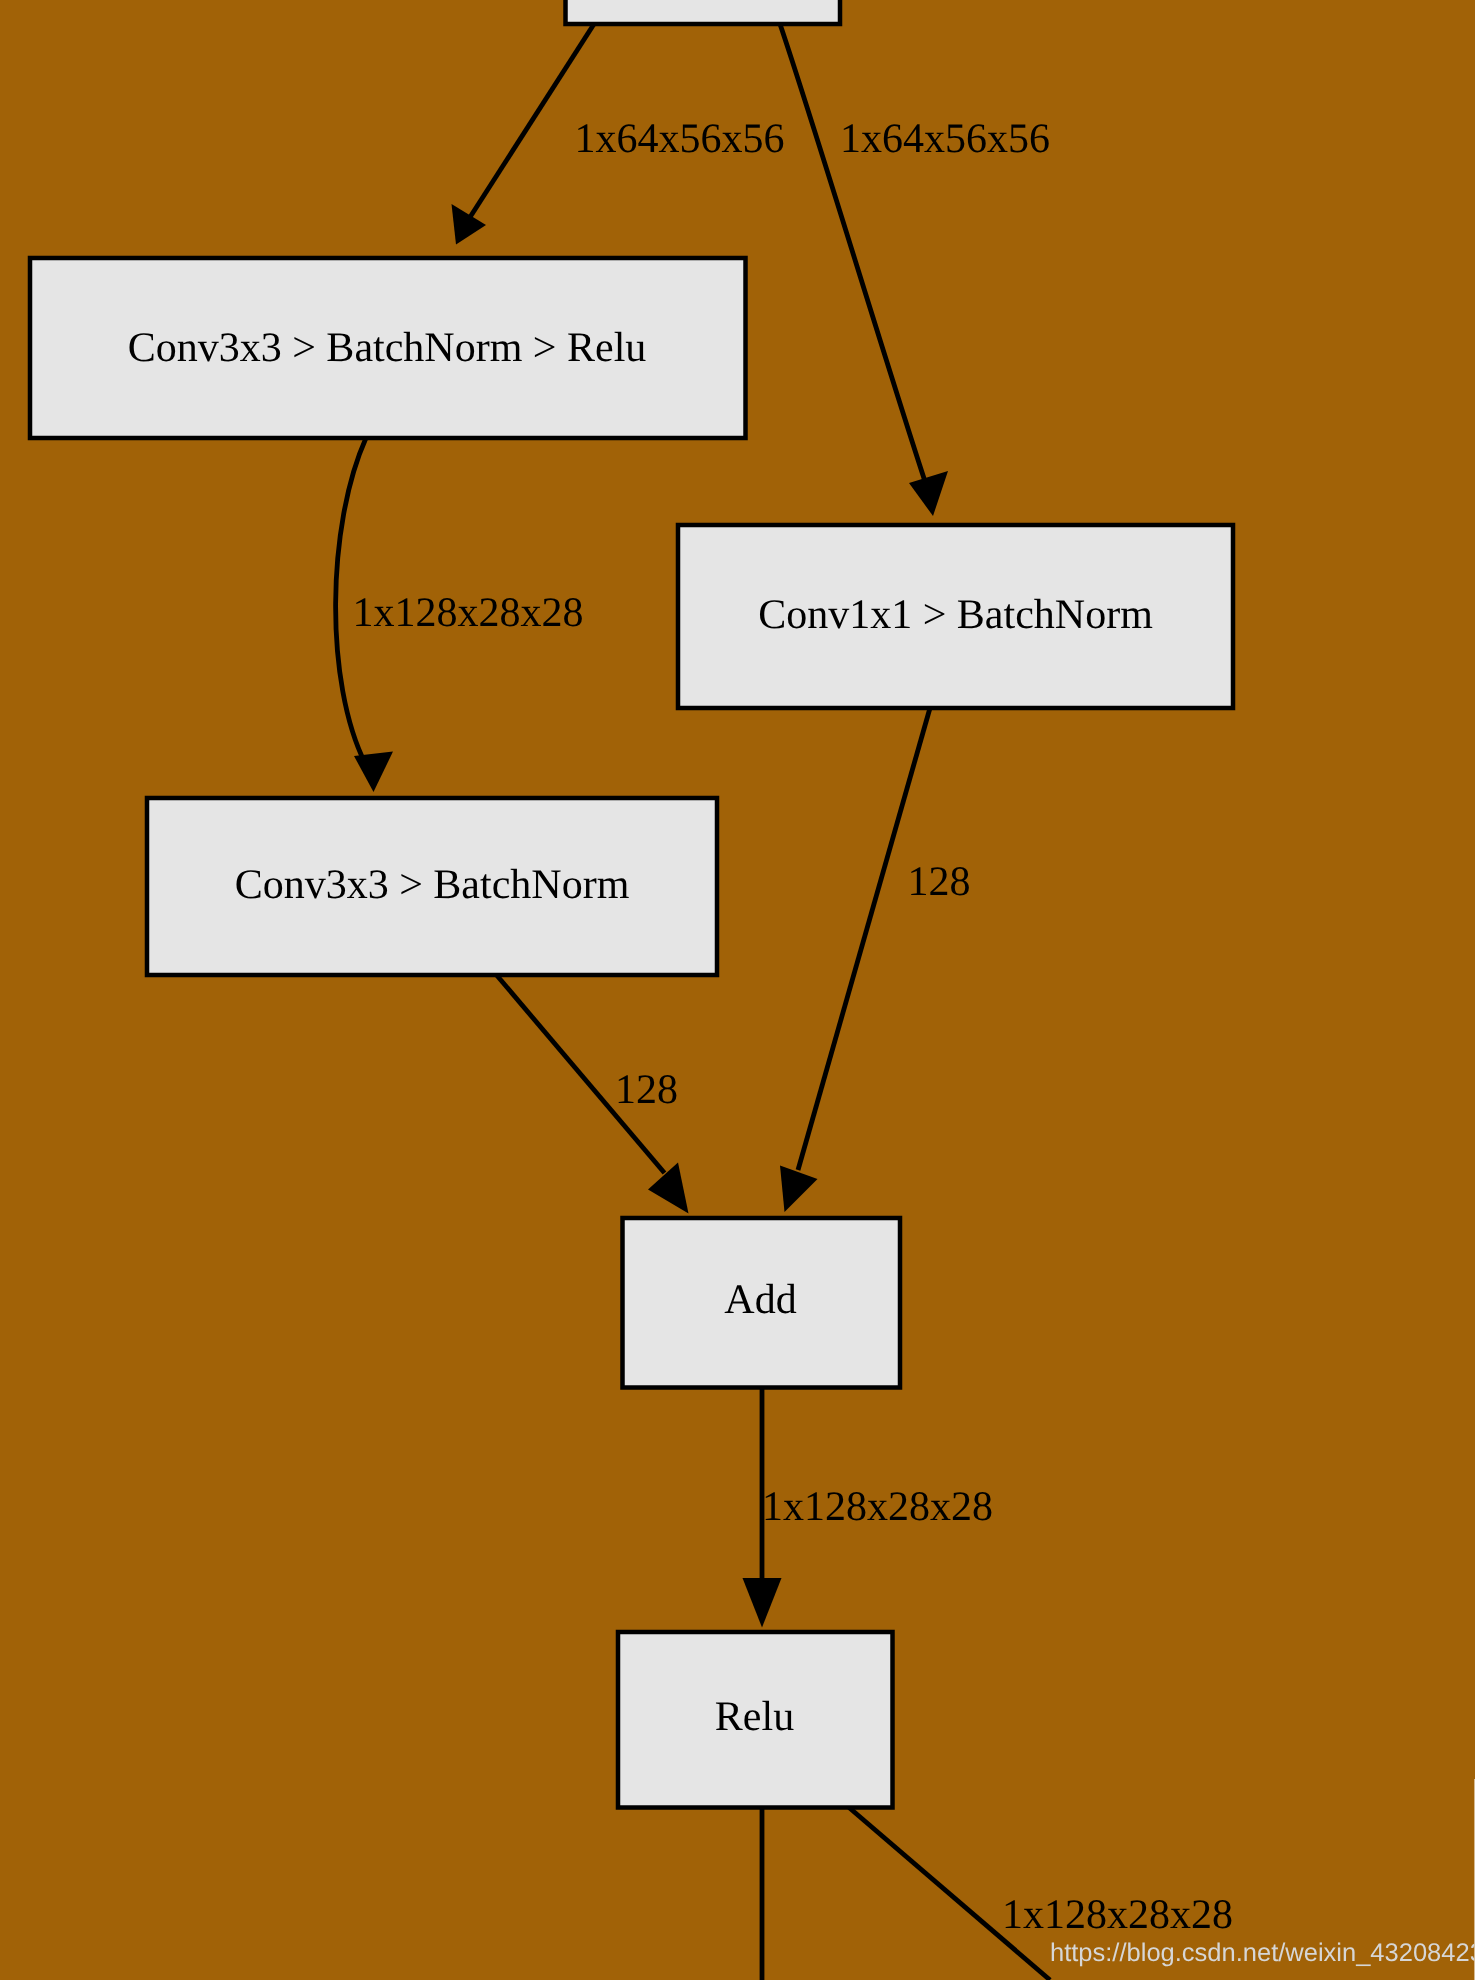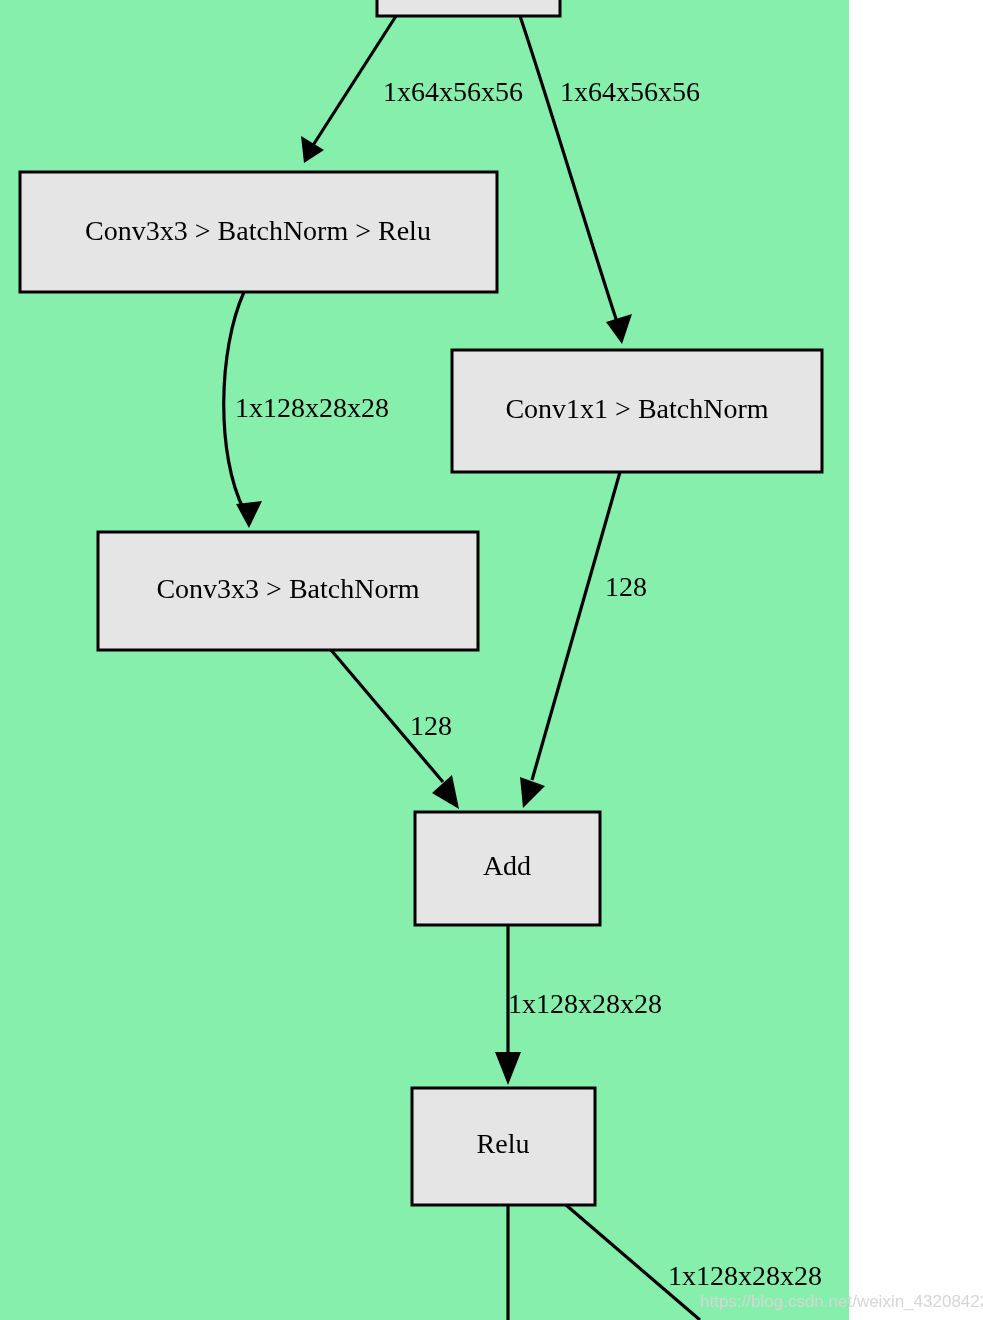--- a/index.html
+++ b/index.html
@@ -8,23 +8,23 @@
     background: #ffffff;
   }
   body {
     width: 983px;
     height: 1320px;
     overflow: hidden;
     font-family: "Liberation Serif", "DejaVu Serif", serif;
   }
   #diagram-root {
     position: relative;
-    width: 849px;
+    width: 983px;
     height: 1320px;
-    background: #86efac;
+    background: #a16207;
   }
   svg.graph-canvas {
     display: block;
     width: 983px;
     height: 1320px;
   }
   .node-box {
     fill: #e5e5e5;
     stroke: #000000;
     stroke-width: 3;

